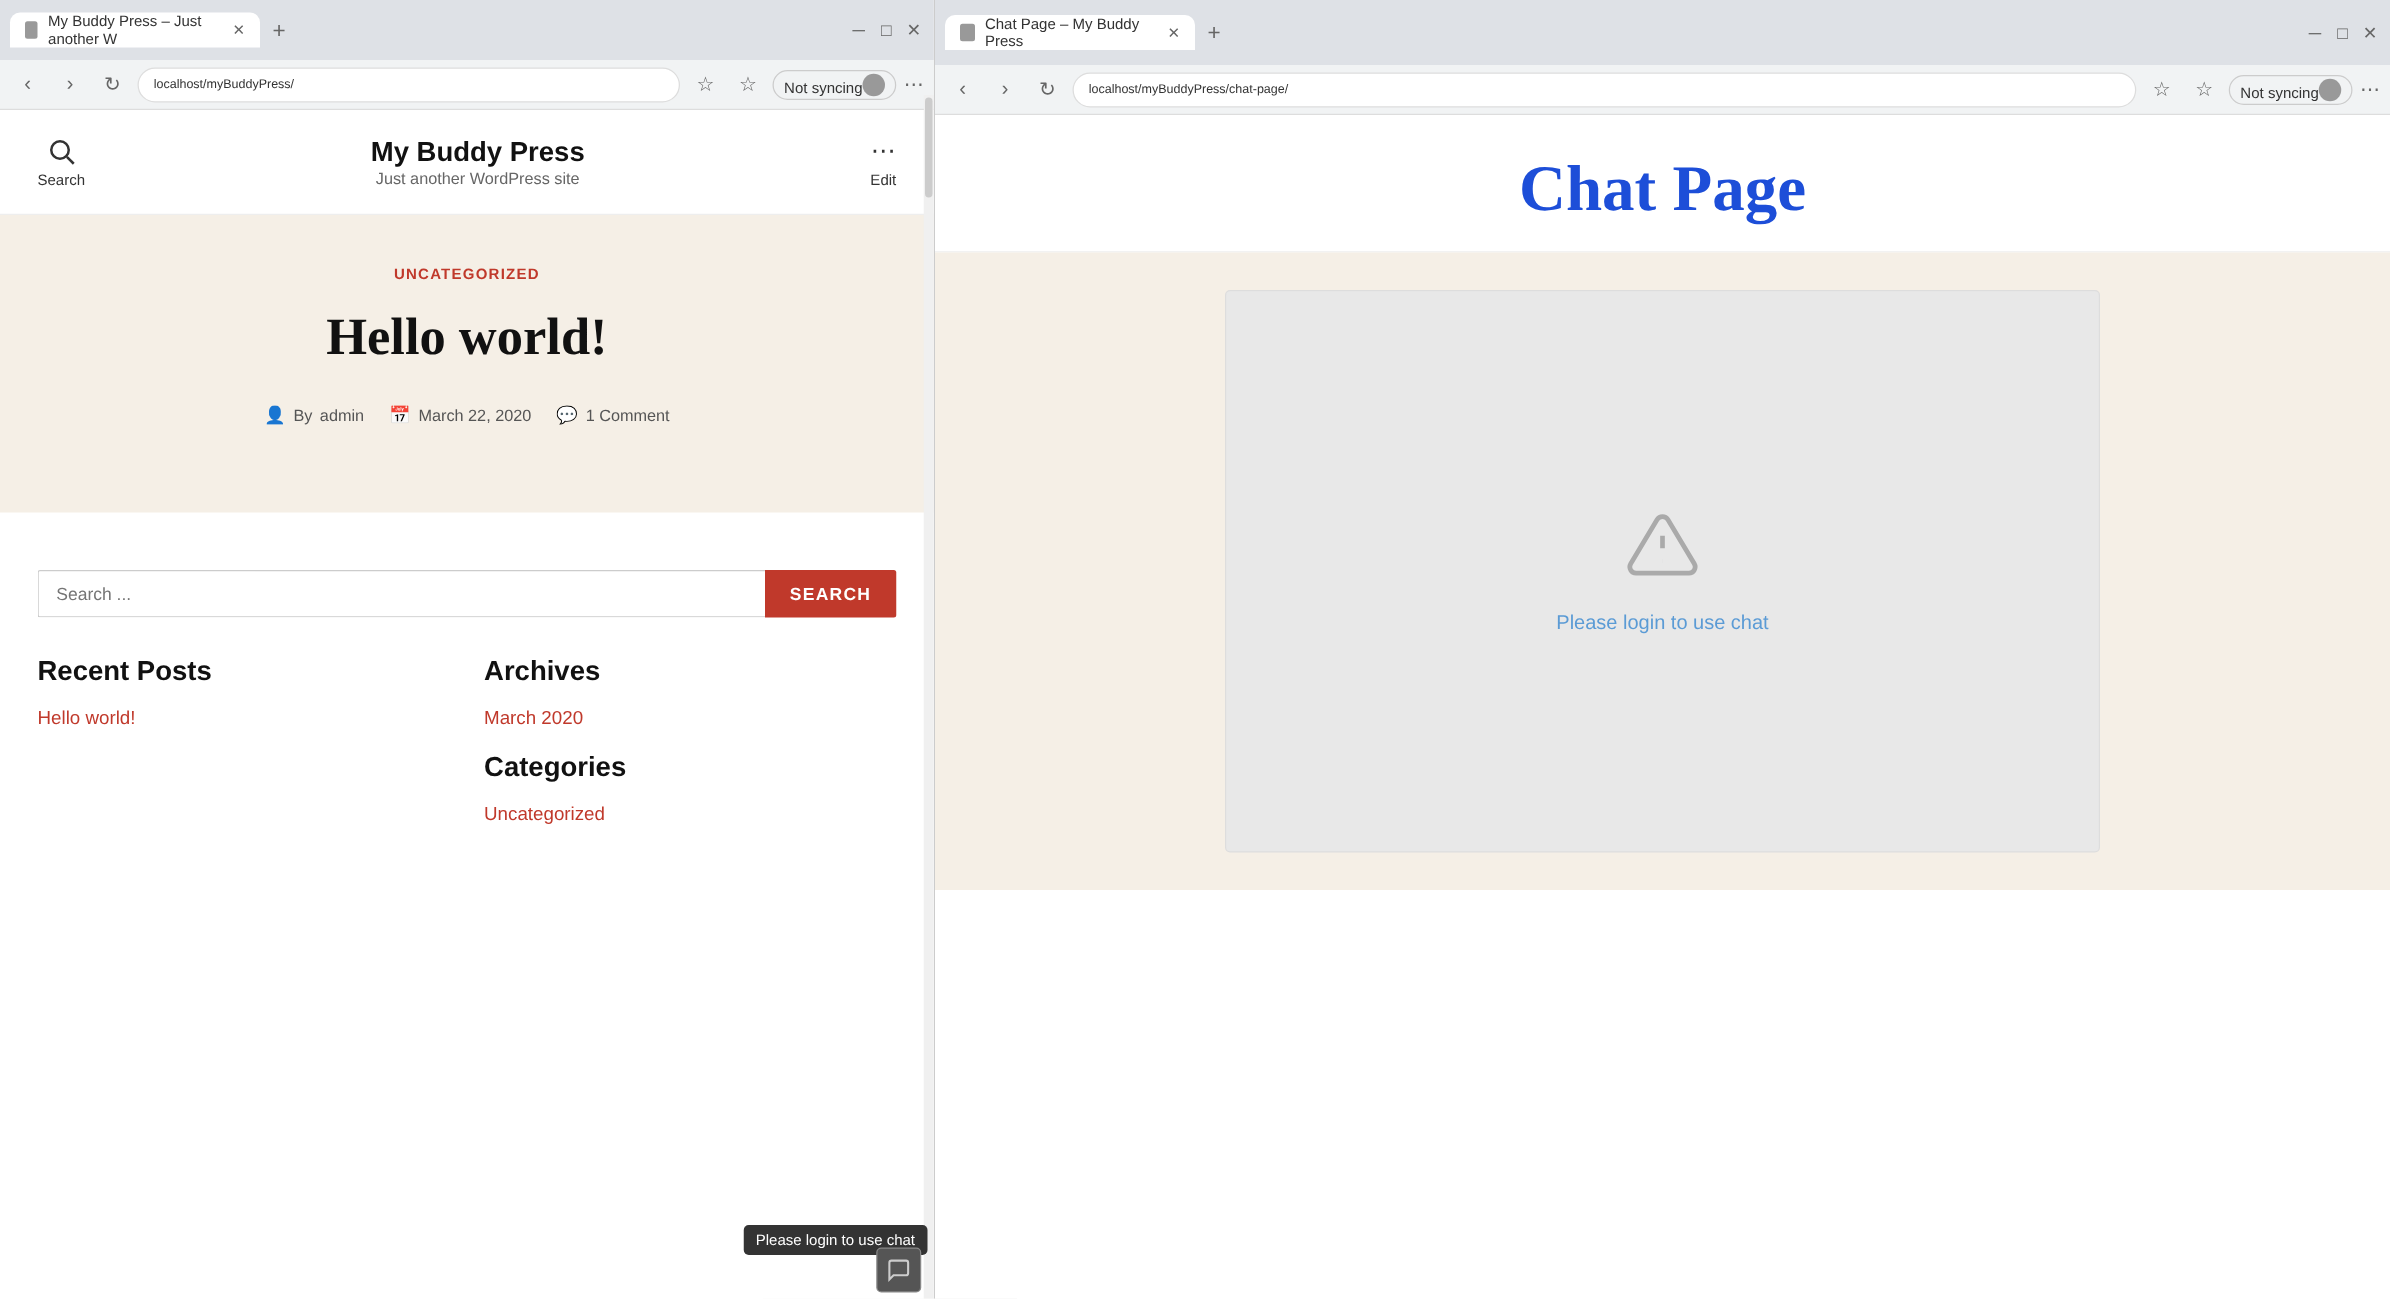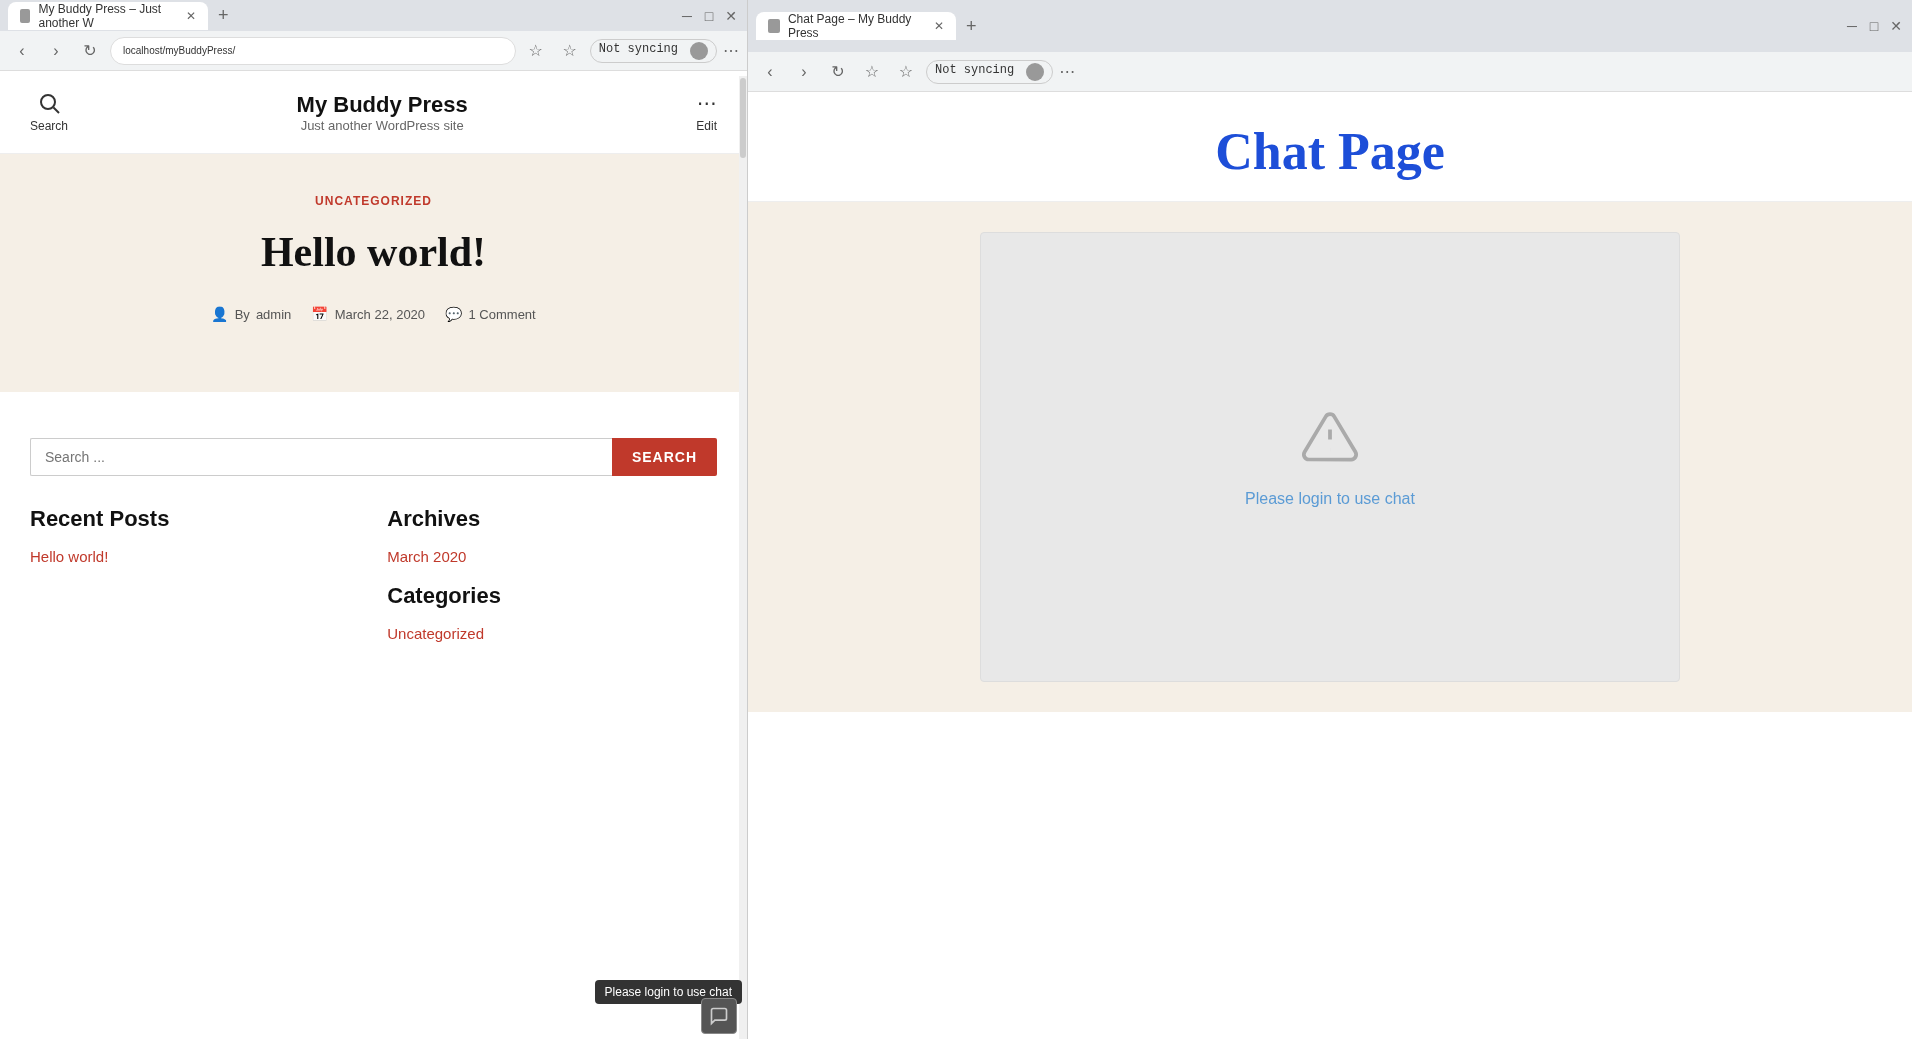--- a/index.html
+++ b/index.html
@@ -3,29 +3,29 @@
   <meta charset="utf-8">
   <style>
     * { margin: 0; padding: 0; box-sizing: border-box; }
     body { font-family: -apple-system, BlinkMacSystemFont, 'Segoe UI', sans-serif; background: #f0f0f0; display: flex; flex-direction: column; height: 1039px; overflow: hidden; }
 
     
     .browser-container { display: flex; width: 1912px; height: 1039px; }
 
     
     .browser-left { width: 748px; height: 1039px; background: #fff; display: flex; flex-direction: column; border-right: 1px solid #ccc; position: relative; }
-    .browser-left .titlebar { background: #dee1e6; height: 31px; display: flex; align-items: center; padding: 0 8px; gap: 4px; }
+    .browser-left .titlebar { background: #dee1e6; height: 48px; display: flex; align-items: center; padding: 0 8px; gap: 4px; }
     .tab { background: #fff; border-radius: 8px 8px 0 0; padding: 0 12px; height: 28px; display: flex; align-items: center; gap: 8px; font-size: 12px; color: #333; max-width: 200px; }
     .tab .favicon { width: 14px; height: 14px; background: #999; border-radius: 2px; }
     .tab .tab-close { margin-left: 4px; cursor: pointer; color: #666; font-size: 12px; }
     .tab-new { background: none; border: none; cursor: pointer; font-size: 18px; color: #666; padding: 0 6px; }
     .browser-left .toolbar { background: #f1f3f4; height: 40px; display: flex; align-items: center; padding: 0 8px; gap: 6px; border-bottom: 1px solid #ddd; }
     .nav-btn { background: none; border: none; cursor: pointer; color: #666; font-size: 16px; width: 28px; height: 28px; display: flex; align-items: center; justify-content: center; border-radius: 50%; }
     .address-bar { flex: 1; background: #fff; border: 1px solid #ddd; border-radius: 16px; height: 28px; display: flex; align-items: center; padding: 0 12px; font-size: 10px; color: #333; }
-    .sync-btn { background: #f1f3f4; border: 1px solid #ccc; border-radius: 16px; padding: 2px 8px; font-size: 12px; color: #333; display: flex; align-items: flex-start; gap: 12px; cursor: pointer; height: 24px; font-family: Liberation Mono, monospace; }
+    .sync-btn { background: #f1f3f4; border: 1px solid #ccc; border-radius: 16px; padding: 2px 8px; font-size: 12px; color: #333; display: flex; align-items: flex-end; gap: 0; cursor: pointer; height: 24px; }
     .sync-avatar { width: 18px; height: 18px; border-radius: 50%; background: #999; }
     .more-btn { background: none; border: none; cursor: pointer; color: #666; font-size: 16px; }
 
     
     .page-left { flex: 1; overflow-y: auto; background: #fff; }
     .wp-header { padding: 20px 30px; display: flex; align-items: center; justify-content: space-between; border-bottom: 1px solid #eee; }
     .search-btn { background: none; border: none; cursor: pointer; display: flex; flex-direction: column; align-items: center; gap: 4px; color: #333; }
     .search-icon-svg { width: 24px; height: 24px; }
     .search-label { font-size: 12px; color: #333; }
     .site-title { text-align: center; }
@@ -208,20 +208,23 @@
         <button class="win-btn">─</button>
         <button class="win-btn">□</button>
         <button class="win-btn">✕</button>
       </div>
     </div>
 
     <div class="toolbar">
       <button class="nav-btn">‹</button>
       <button class="nav-btn">›</button>
       <button class="nav-btn">↻</button>
+      <div class="address-bar">
+        <span>localhost/myBuddyPress/chat-page/</span>
+      </div>
       <button class="nav-btn">☆</button>
       <button class="nav-btn">☆</button>
       <div class="sync-btn">
         <span>Not syncing</span>
         <div class="sync-avatar"></div>
       </div>
       <button class="more-btn">⋯</button>
     </div>
 
     <div class="page-right">

